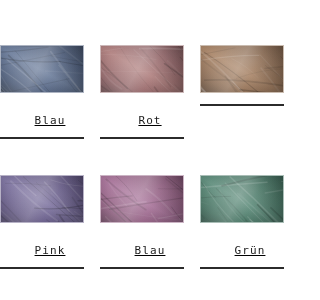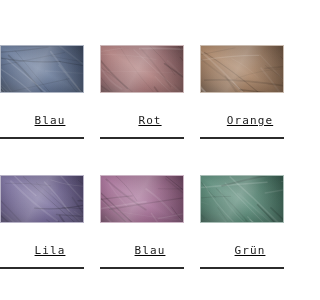--- a/index.html
+++ b/index.html
@@ -257,21 +257,20 @@
             <path d="M-6.1 8.1 Q27.1 35.5 65.6 66.1" fill="none" stroke="#000000" stroke-opacity="0.076" stroke-width="1.63" stroke-linecap="round"></path>
             <path d="M-3.4 1.4 Q31.4 31.1 56.9 64.5" fill="none" stroke="#ffffff" stroke-opacity="0.121" stroke-width="1.84" stroke-linecap="round"></path>
             <path d="M-15.5 31.9 Q3.0 52.7 12.6 65.9" fill="none" stroke="#ffffff" stroke-opacity="0.142" stroke-width="1.21" stroke-linecap="round"></path>
             <path d="M12.0 42.6 Q46.7 40.8 91.3 48.6" fill="none" stroke="#000000" stroke-opacity="0.125" stroke-width="1.88" stroke-linecap="round"></path>
             <path d="M47.8 53.0 Q73.3 56.1 98.5 58.9" fill="none" stroke="#000000" stroke-opacity="0.199" stroke-width="1.55" stroke-linecap="round"></path>
           </g>
         </svg>
         <div class="sheen"></div>
         <div class="vig"></div>
       </div>
-      <div class="swatch-label">Orange</div>
       <div class="swatch-rule" style="background: rgb(43, 43, 43);"></div>
     </div>
     <div class="swatch-cell r1">
       <div class="swatch-chip" style="background-color: rgb(95, 84, 128);">
         <svg class="tex" viewBox="0 0 100 60" preserveAspectRatio="none">
           <defs>
             <linearGradient id="g3" x1="0%" y1="100%" x2="100%" y2="0%">
               <stop offset="0%" stop-color="#3a3252" stop-opacity="1"></stop>
               <stop offset="22%" stop-color="#5f5480" stop-opacity="1"></stop>
               <stop offset="48%" stop-color="#7e74a0" stop-opacity="1"></stop>
@@ -313,21 +312,21 @@
             <path d="M67.7 48.4 Q91.6 86.1 123.8 123.2" fill="none" stroke="#000000" stroke-opacity="0.182" stroke-width="1.79" stroke-linecap="round"></path>
             <path d="M82.8 44.0 Q99.8 56.2 117.2 72.4" fill="none" stroke="#ffffff" stroke-opacity="0.082" stroke-width="1.15" stroke-linecap="round"></path>
             <path d="M12.7 13.4 Q36.4 12.5 58.6 16.0" fill="none" stroke="#000000" stroke-opacity="0.144" stroke-width="0.65" stroke-linecap="round"></path>
             <path d="M42.3 40.3 Q66.8 43.2 95.0 36.5" fill="none" stroke="#000000" stroke-opacity="0.188" stroke-width="1.31" stroke-linecap="round"></path>
             <path d="M64.5 47.3 Q107.5 51.5 158.9 50.5" fill="none" stroke="#000000" stroke-opacity="0.137" stroke-width="1.46" stroke-linecap="round"></path>
           </g>
         </svg>
         <div class="sheen"></div>
         <div class="vig"></div>
       </div>
-      <div class="swatch-label">Lila</div>
+      <div class="swatch-label">Pink</div>
       <div class="swatch-rule" style="background: rgb(43, 43, 43);"></div>
     </div>
     <div class="swatch-cell r1">
       <div class="swatch-chip" style="background-color: rgb(140, 90, 124);">
         <svg class="tex" viewBox="0 0 100 60" preserveAspectRatio="none">
           <defs>
             <linearGradient id="g4" x1="0%" y1="100%" x2="100%" y2="0%">
               <stop offset="0%" stop-color="#54324a" stop-opacity="1"></stop>
               <stop offset="22%" stop-color="#8c5a7c" stop-opacity="1"></stop>
               <stop offset="48%" stop-color="#a8749a" stop-opacity="1"></stop>

